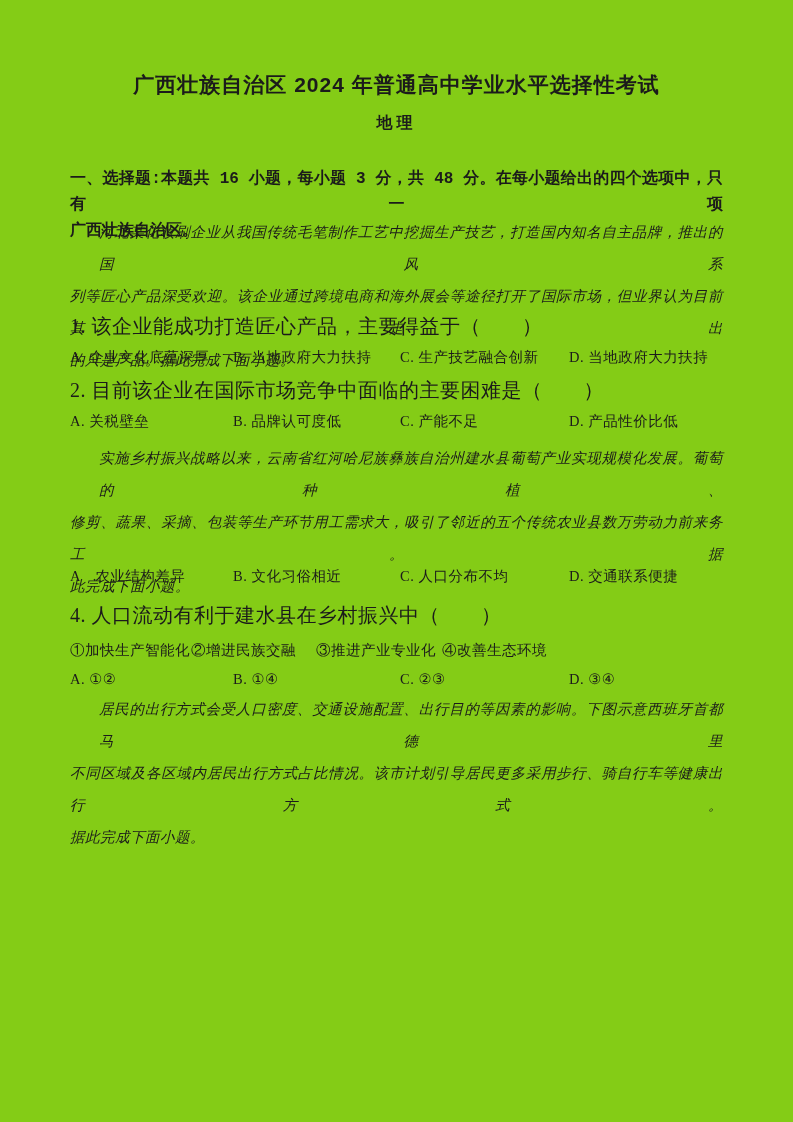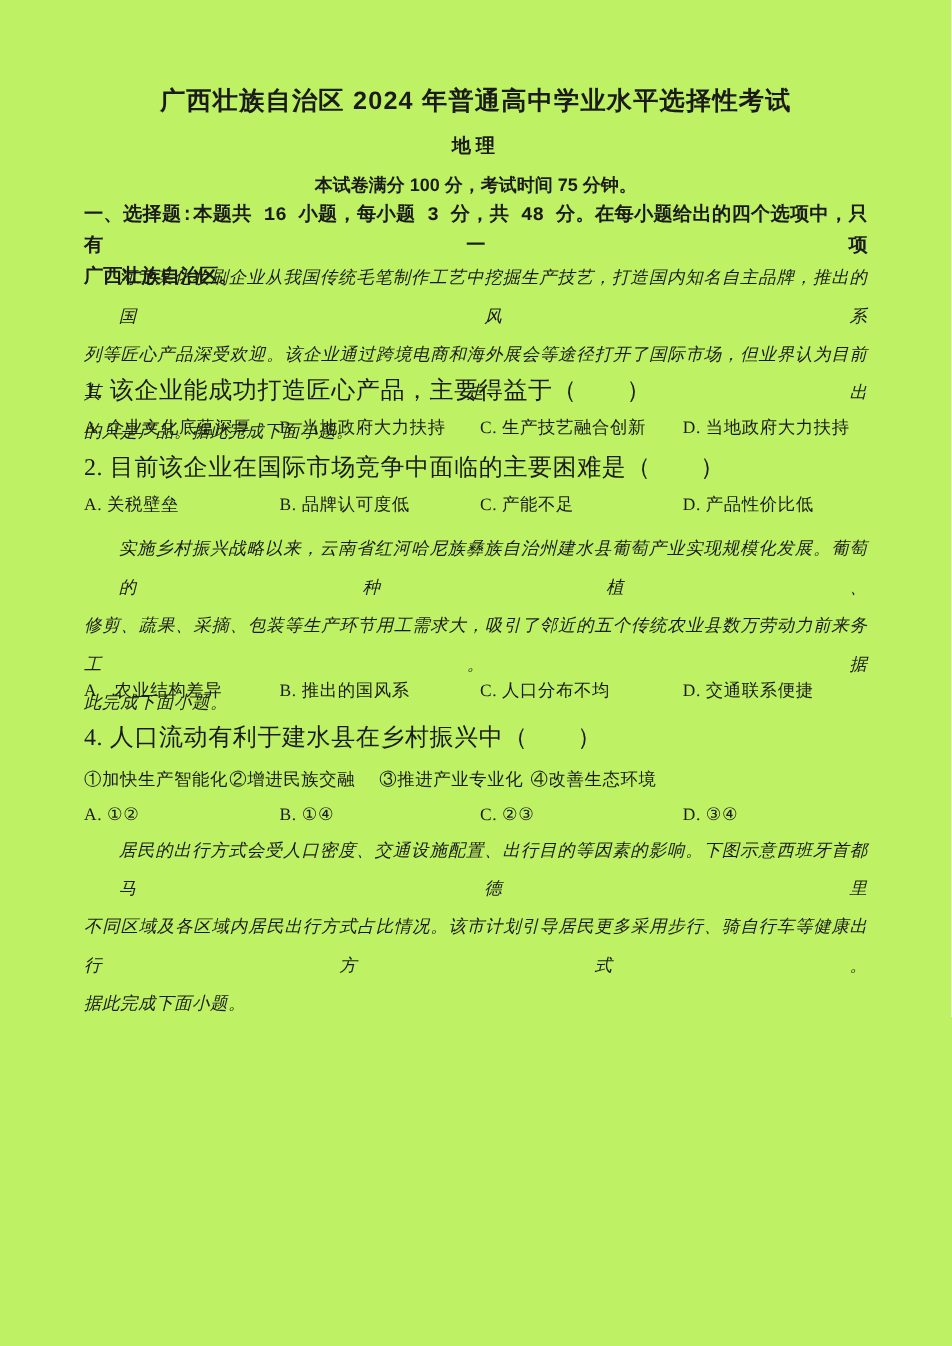--- a/index.html
+++ b/index.html
@@ -1,20 +1,20 @@
 <!DOCTYPE html>
 <html><head>
 <meta charset="utf-8">
 <style>
   html, body { margin: 0; padding: 0; background: #ffffff; }
   .page {
     position: relative;
     width: 793px;
     height: 1122px;
-    background: #bef264;
+    background: #84cc16;
     color: #1b1b1b;
     font-family: "Liberation Serif", "DejaVu Serif", serif;
     overflow: hidden;
   }
   .abs { position: absolute; left: 70px; width: 653px; }
 
   .title {
     top: 69px;
     font-family: "Liberation Sans", "DejaVu Sans", sans-serif;
     font-weight: bold;
@@ -89,21 +89,20 @@
   .i4 { left: 372px; }
   .stray { position: absolute; left: 11px; top: 14px; font-size: 13px; line-height: 10px; }
 </style>
 </head>
 <body>
 
 <div class="page">
 
   <div class="abs title">广西壮族自治区 2024 年普通高中学业水平选择性考试</div>
   <div class="abs subject">地理</div>
-  <div class="abs examinfo">本试卷满分 100 分，考试时间 75 分钟。</div>
 
   <div class="abs section">
     <div class="just">一、选择题:本题共 16 小题，每小题 3 分，共 48 分。在每小题给出的四个选项中，只有一项</div>
     <div>广西壮族自治区。</div>
   </div>
 
   <div class="abs passage p1">
     <div class="pline first just">河北某化妆刷企业从我国传统毛笔制作工艺中挖掘生产技艺，打造国内知名自主品牌，推出的国风系</div>
     <div class="pline just">列等匠心产品深受欢迎。该企业通过跨境电商和海外展会等途径打开了国际市场，但业界认为目前其走出</div>
     <div class="pline">的只是产品。据此完成下面小题。</div>
@@ -127,21 +126,21 @@
 
   <div class="abs passage p2">
     <div class="pline first just">实施乡村振兴战略以来，云南省红河哈尼族彝族自治州建水县葡萄产业实现规模化发展。葡萄的种植、</div>
     <div class="pline just">修剪、蔬果、采摘、包装等生产环节用工需求大，吸引了邻近的五个传统农业县数万劳动力前来务工。据</div>
     <div class="pline">此完成下面小题。</div>
   </div>
 
   <div class="optrow q3o">
     <span class="o oA">A　农业结构差异</span>
     <span class="stray">.</span>
-    <span class="o oB">B. 推出的国风系</span>
+    <span class="o oB">B. 文化习俗相近</span>
     <span class="o oC">C. 人口分布不均</span>
     <span class="o oD">D. 交通联系便捷</span>
   </div>
 
   <div class="abs qline q4s">4. 人口流动有利于建水县在乡村振兴中（　　）</div>
   <div class="optrow q4i">
     <span class="o i1">①加快生产智能化</span>
     <span class="o i2">②增进民族交融</span>
     <span class="o i3">③推进产业专业化</span>
     <span class="o i4">④改善生态环境</span>

